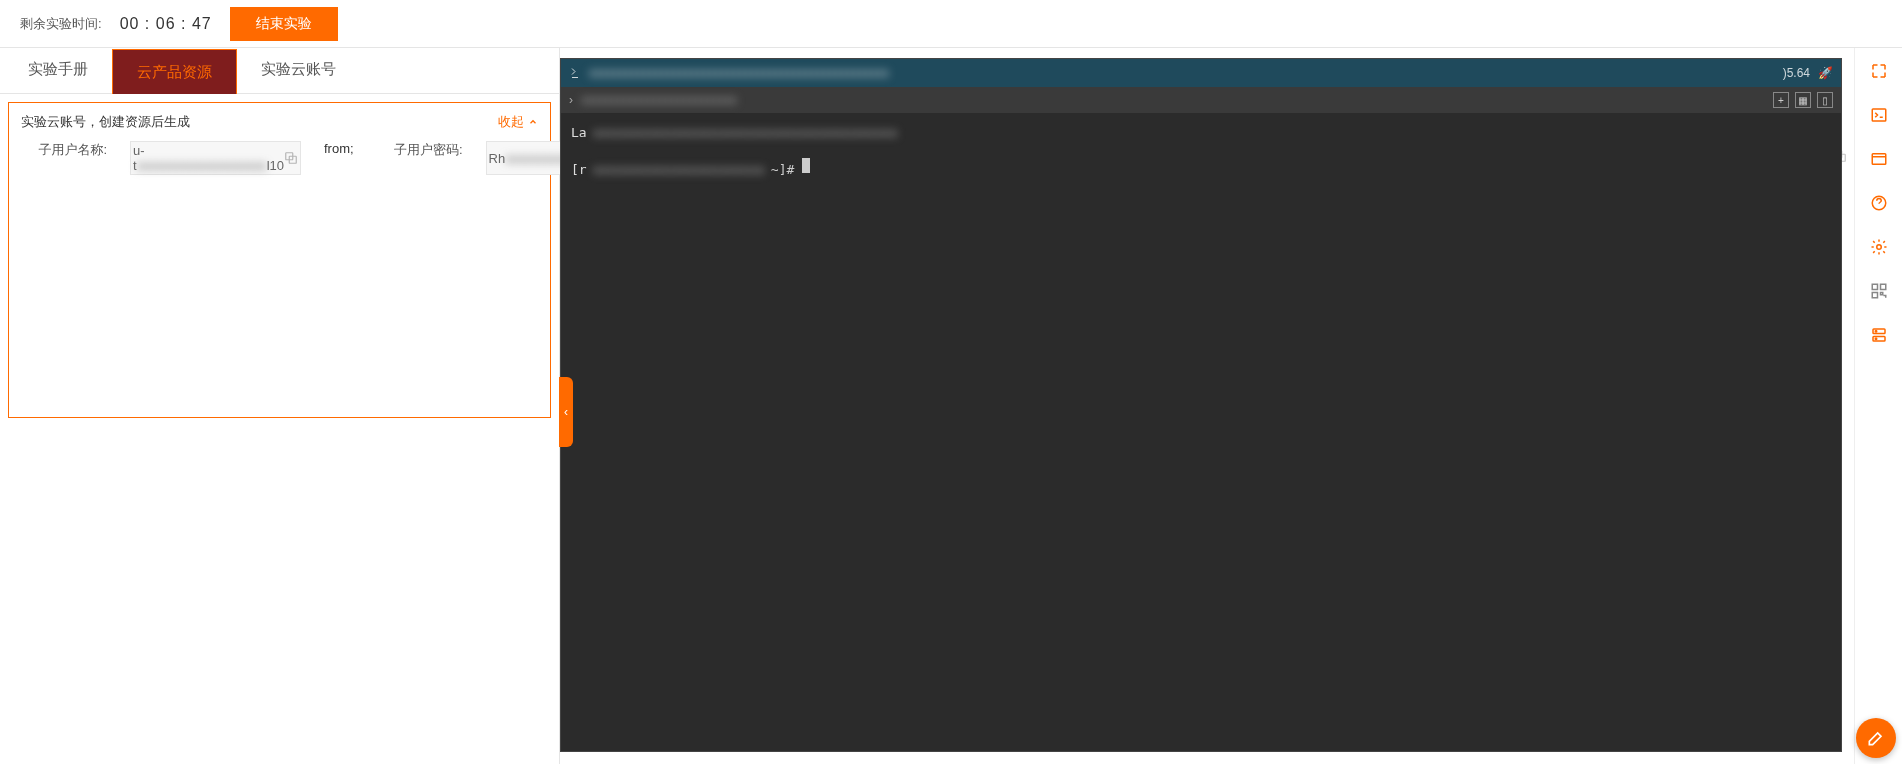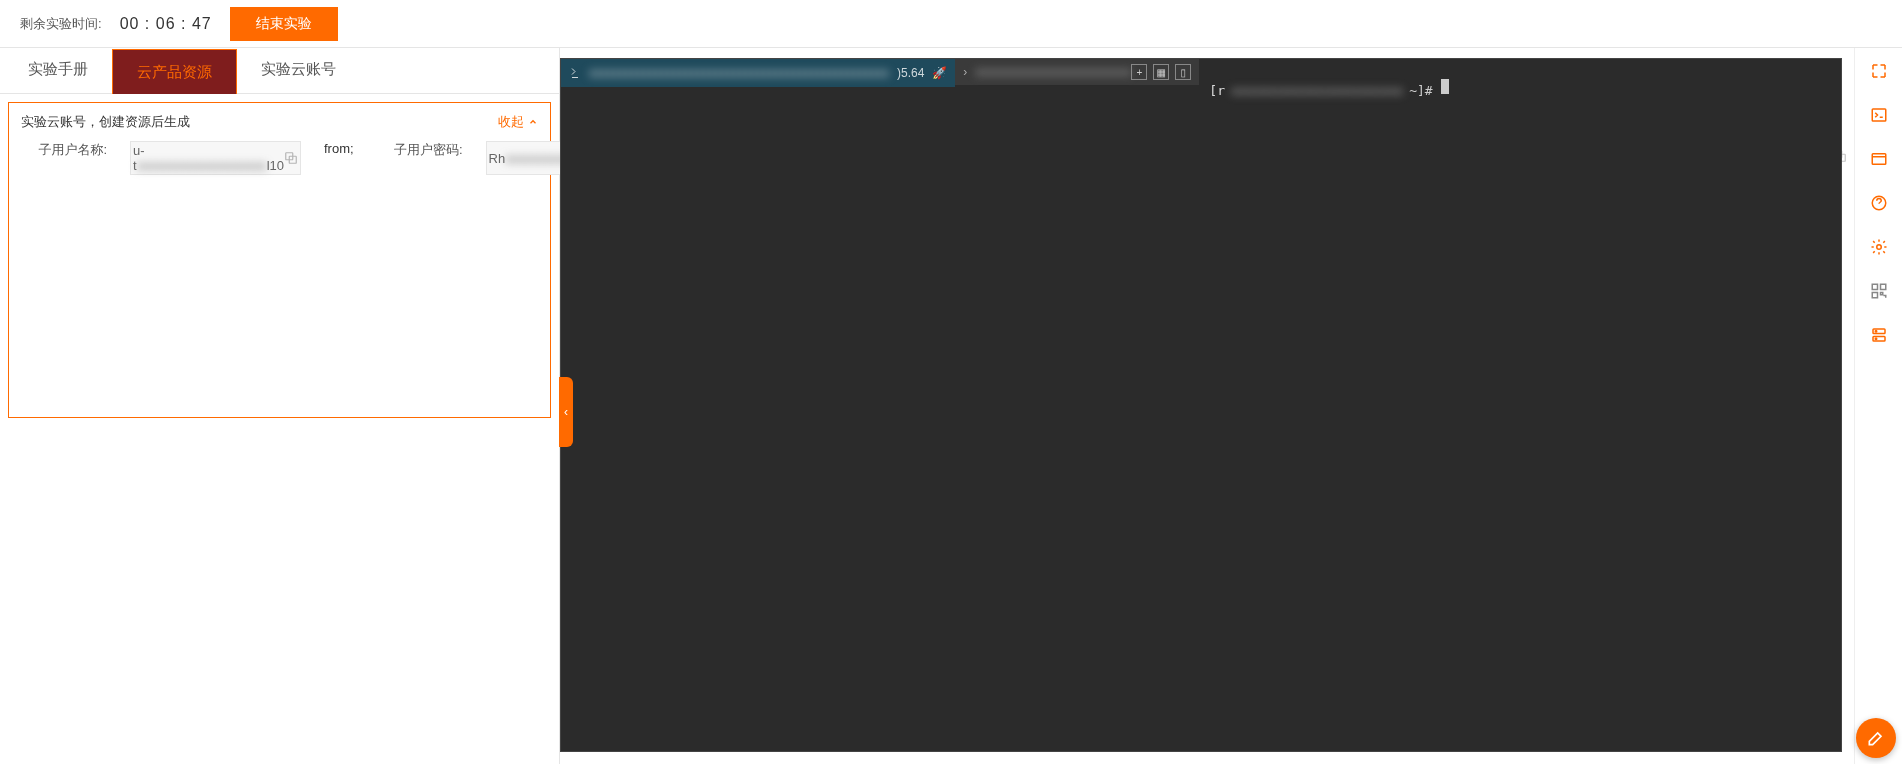--- a/index.html
+++ b/index.html
@@ -164,21 +164,21 @@
       width: 14px; height: 70px;
       background: #ff6a00;
       position: absolute; left: -1px; top: 46%;
       border-radius: 0 6px 6px 0;
       display: flex; align-items: center; justify-content: center;
       color: #fff; cursor: pointer; font-size: 12px;
     }
     .terminal {
       flex: 1;
       background: #2b2b2b;
-      display: flex; 
+      display: flex; flex-direction: column;
       border: 1px solid #444;
     }
     .term-tabbar {
       height: 28px; background: #1f4a5c;
       display: flex; align-items: center;
       padding: 0 8px; gap: 8px;
       color: #cfd8dc; font-size: 12px;
     }
     .term-tab-title { filter: blur(4px); flex:1;}
     .term-tab-suffix { color: #cfd8dc; font-size:12px;}
@@ -393,20 +393,24 @@
           <span>›</span>
           <span class="term-prompt-text">xxxxxxxxxxxxxxxxxxxxxxxxxx</span>
         </div>
         <div class="term-tools">
           <div class="term-tool">+</div>
           <div class="term-tool">▦</div>
           <div class="term-tool">▯</div>
         </div>
       </div>
       <div class="term-body">
+        <div class="term-line">
+          <span class="term-line-prefix">La</span>
+          <span class="term-line-rest">xxxxxxxxxxxxxxxxxxxxxxxxxxxxxxxxxxxxxxx</span>
+        </div>
         <div style="height:6px"></div>
         <div style="height:6px"></div>
         <div class="term-line">
           <span class="term-line-prefix">[r</span>
           <span class="term-line-rest">xxxxxxxxxxxxxxxxxxxxxx</span>
           <span>~]#</span>
           <span class="cursor-block"></span>
         </div>
       </div>
     </div>

